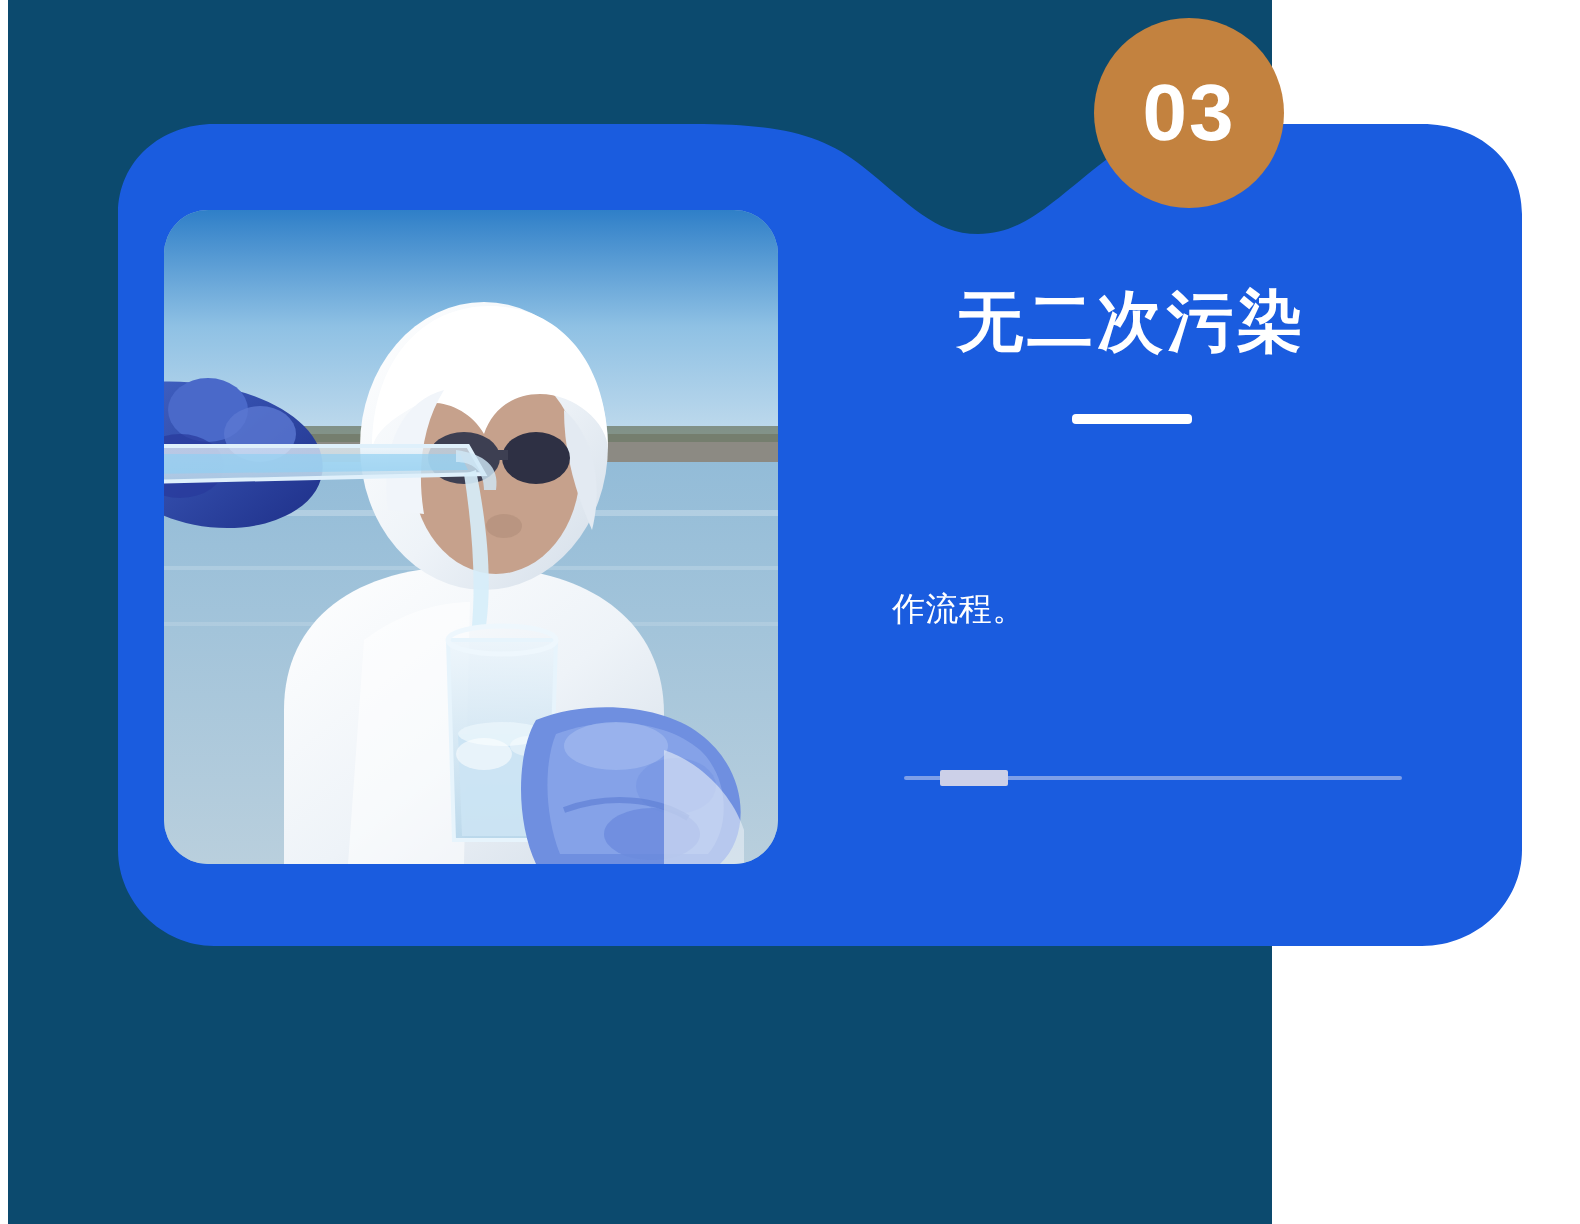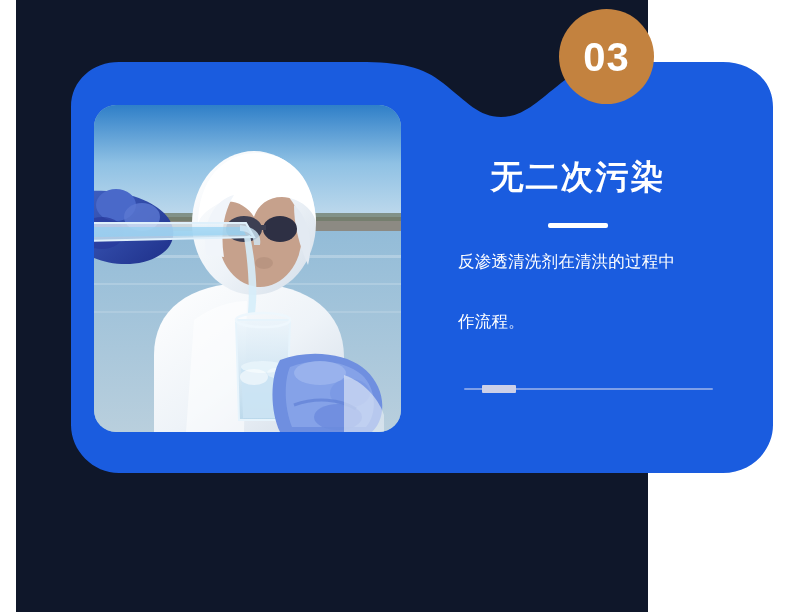--- a/index.html
+++ b/index.html
@@ -12,24 +12,24 @@
   body {
     width: 790px;
     height: 612px;
     font-family: "Liberation Sans", "DejaVu Sans", sans-serif;
     overflow: hidden;
     position: relative;
   }
 
   .stage {
     position: absolute;
-    left: 16px; top: 0;
+    left: 4px; top: 0;
     width: 632px;
     height: 612px;
-    background: #0f172a;
+    background: #0c4a6e;
   }
 
   
   .card-wrap {
     position: absolute;
     left: 55px;
     top: 55px;
     width: 702px;
     height: 418px;
   }
@@ -85,21 +85,21 @@
     width: 300px;
     z-index: 4;
     text-align: center;
   }
   .title {
     color: #ffffff;
     font-size: 33px;
     font-weight: bold;
     letter-spacing: 2px;
     line-height: 1.25;
-    margin: 16px;
+    margin: 0;
     white-space: nowrap;
   }
   .divider {
     width: 60px;
     height: 5px;
     background: #ffffff;
     border-radius: 2px;
     margin: 26px auto 0 auto;
   }
   .desc {
@@ -260,21 +260,21 @@
       <path d="M 200,300 C 222,292 246,294 262,304" stroke="#5f80d6" stroke-width="3" fill="none" opacity="0.7"></path>
 
       <path d="M 250,327 L 250,270 C 268,276 284,292 290,310 L 290,327 Z" fill="#e8eef6" opacity="0.6"></path>
     </svg>
   </div>
 
   <div class="content">
     <h1 class="title">无二次污染</h1>
     <div class="divider"></div>
     <p class="desc">
-      <span>反渗透清洗剂在清洪的过程中</span><br>
+      <br>
       <br>
       <span>作流程。</span>
     </p>
   </div>
 
   <div class="slider">
     <div class="slider-track"></div>
     <div class="slider-handle"></div>
   </div>
 

